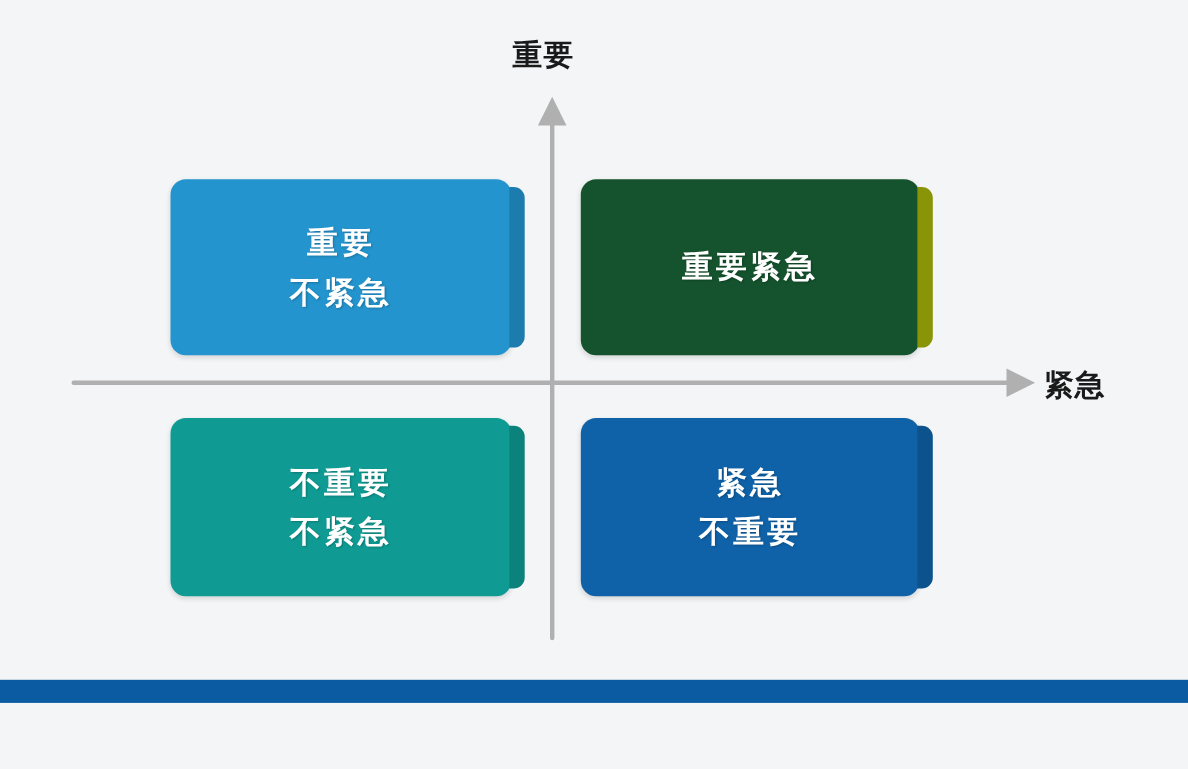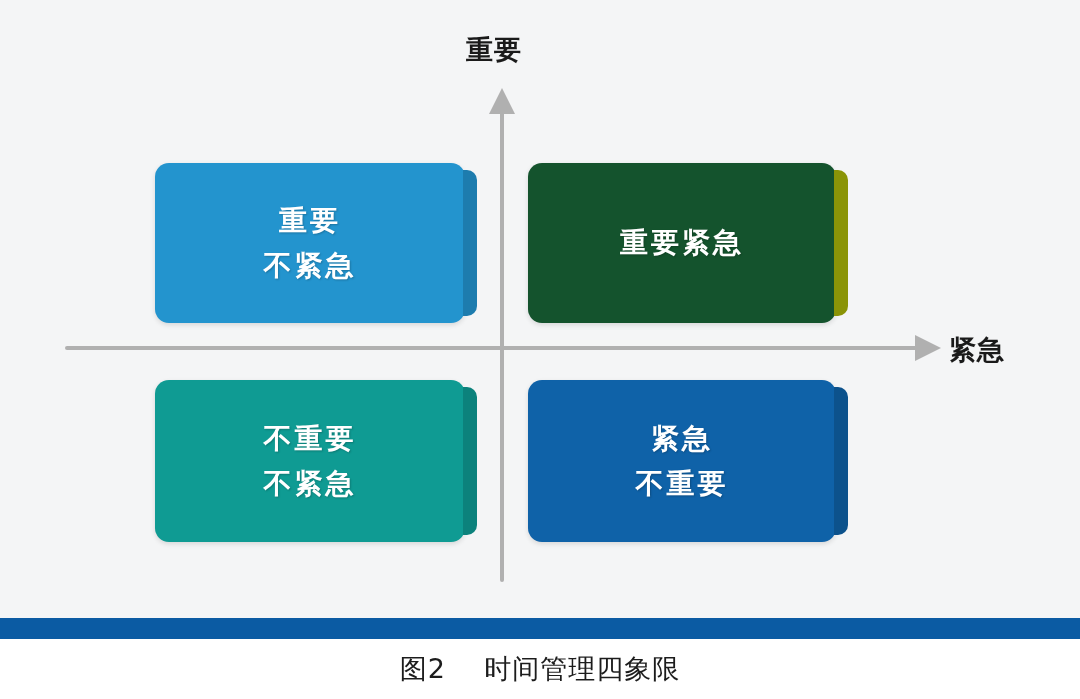--- a/index.html
+++ b/index.html
@@ -222,17 +222,14 @@
       <div class="quad-label">
         <div>紧急</div>
         <div>不重要</div>
       </div>
     </div>
 
   </div>
 
   <div class="bottom-bar"></div>
 
-  <div class="caption-area">
-    <div class="caption-text">图2    时间管理四象限</div>
-  </div>
 
 </div>
 
 </body></html>

